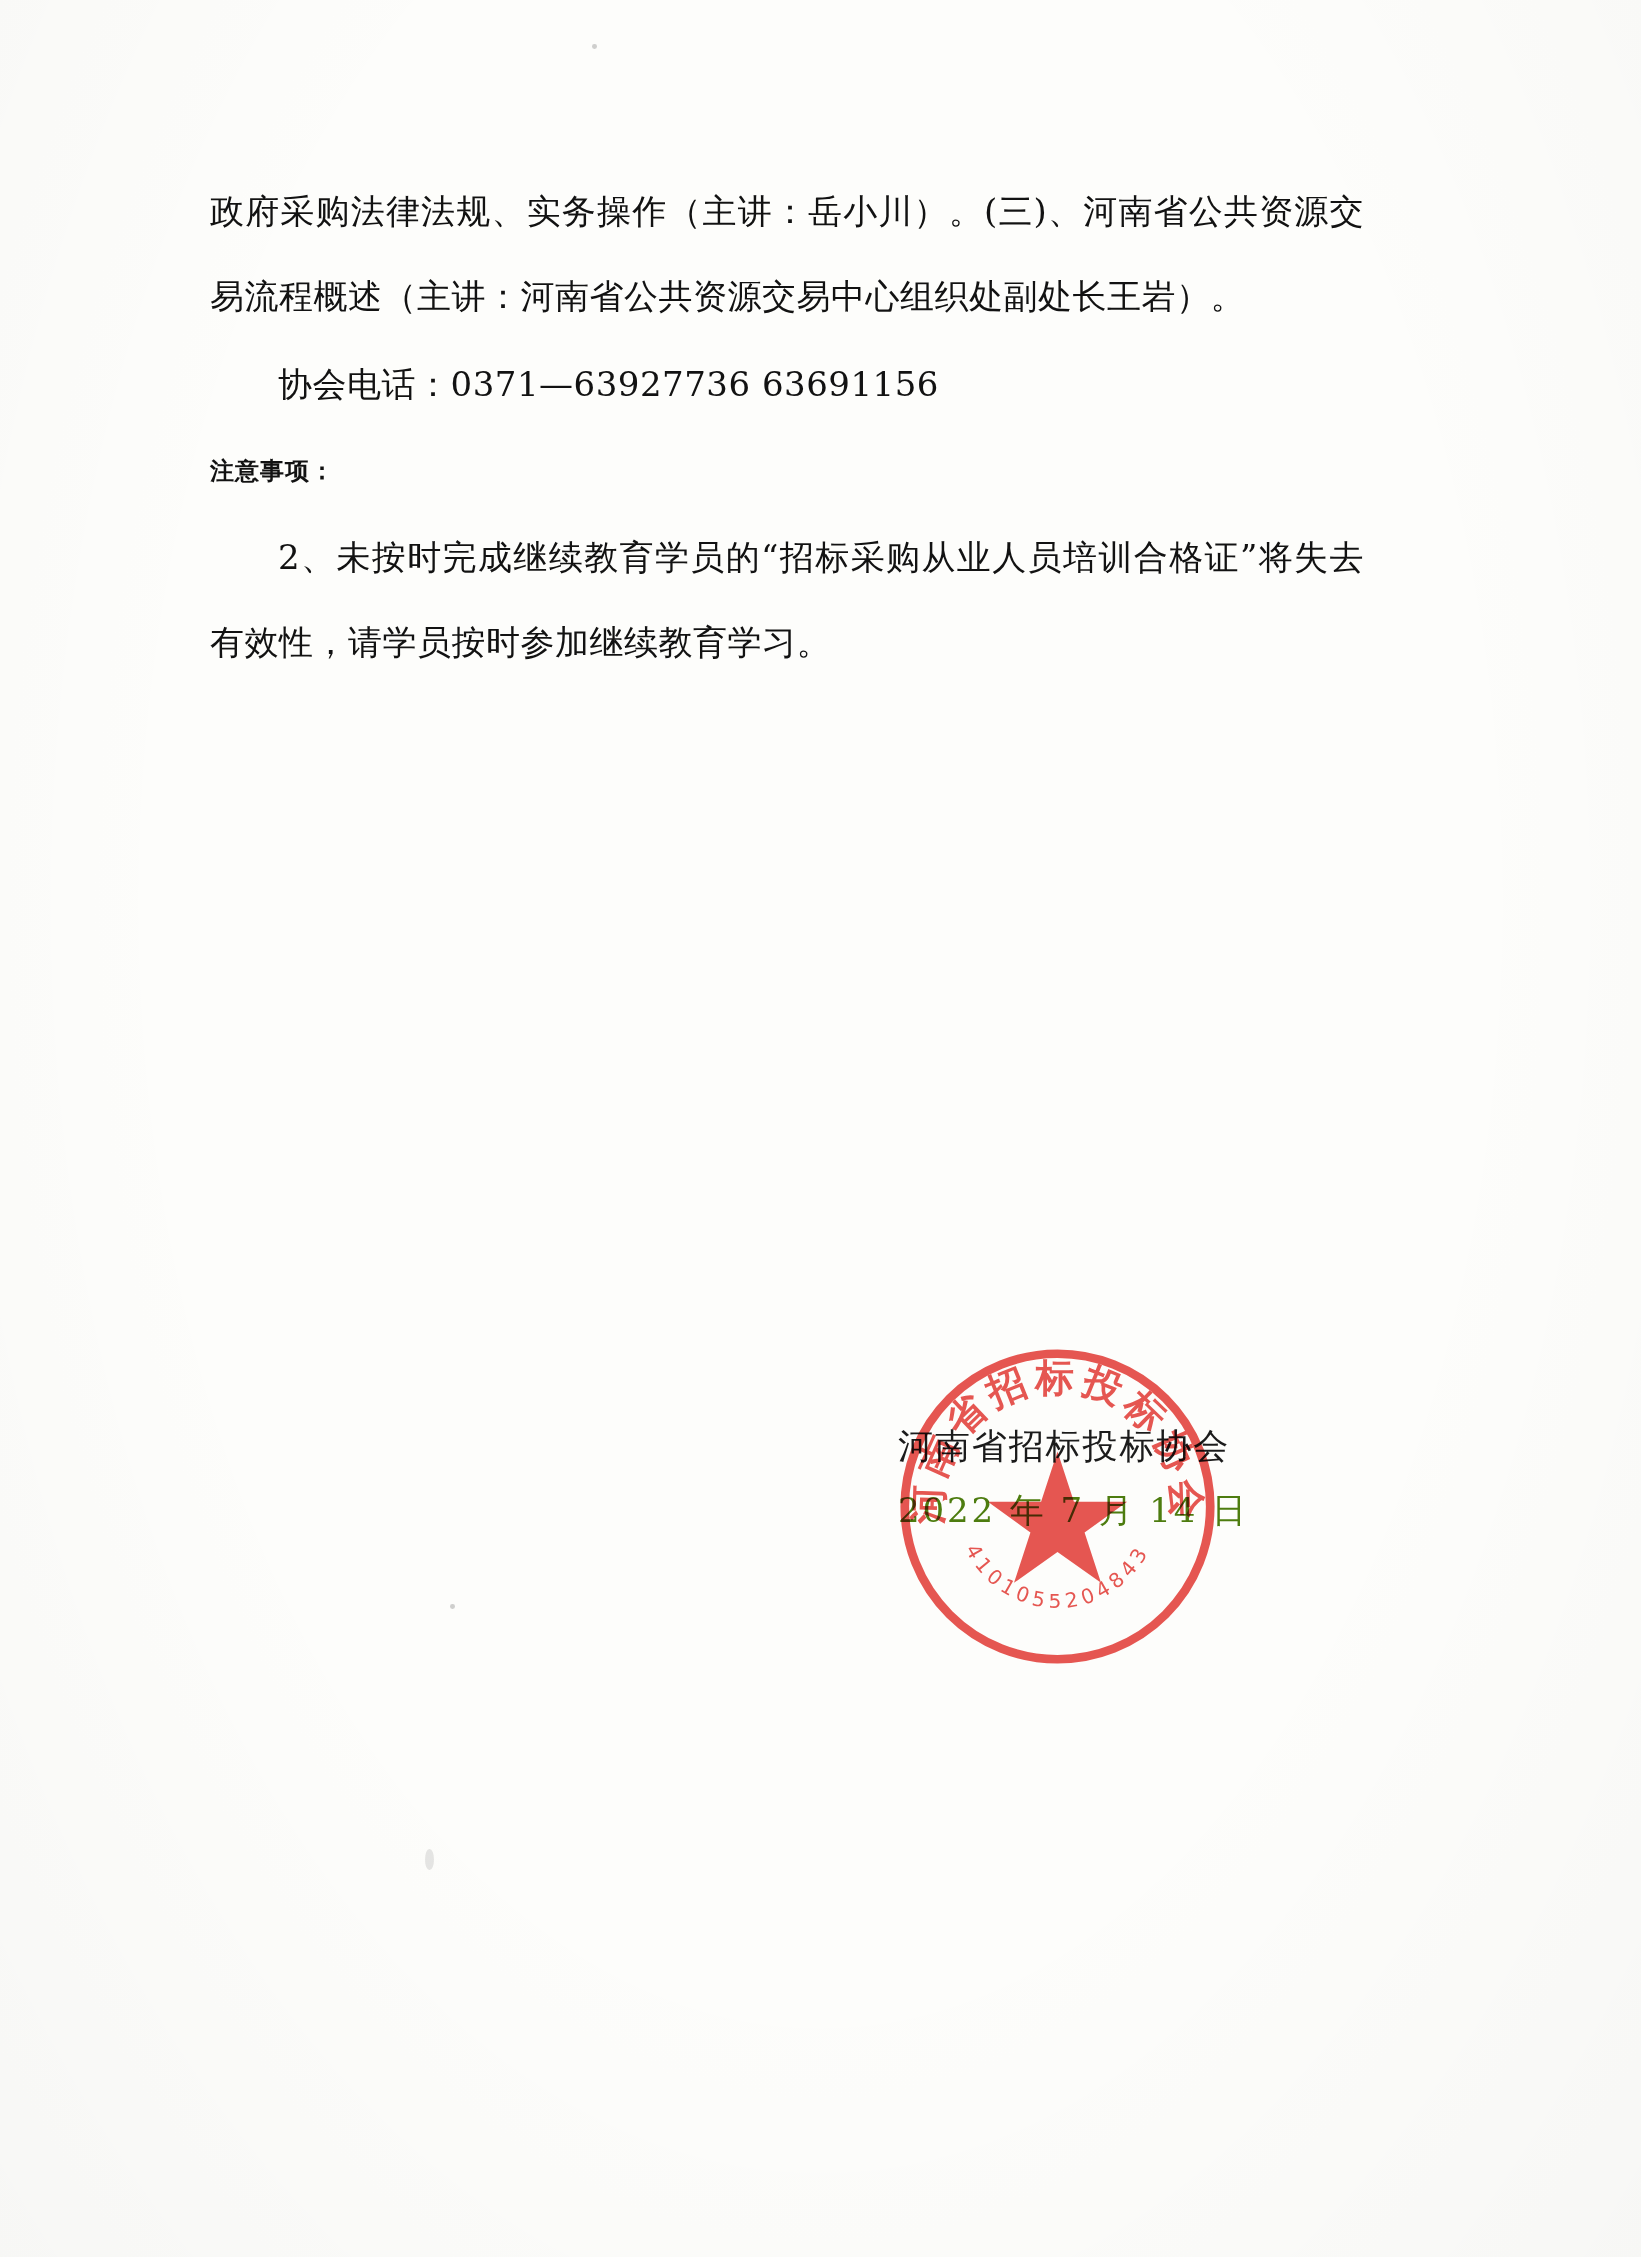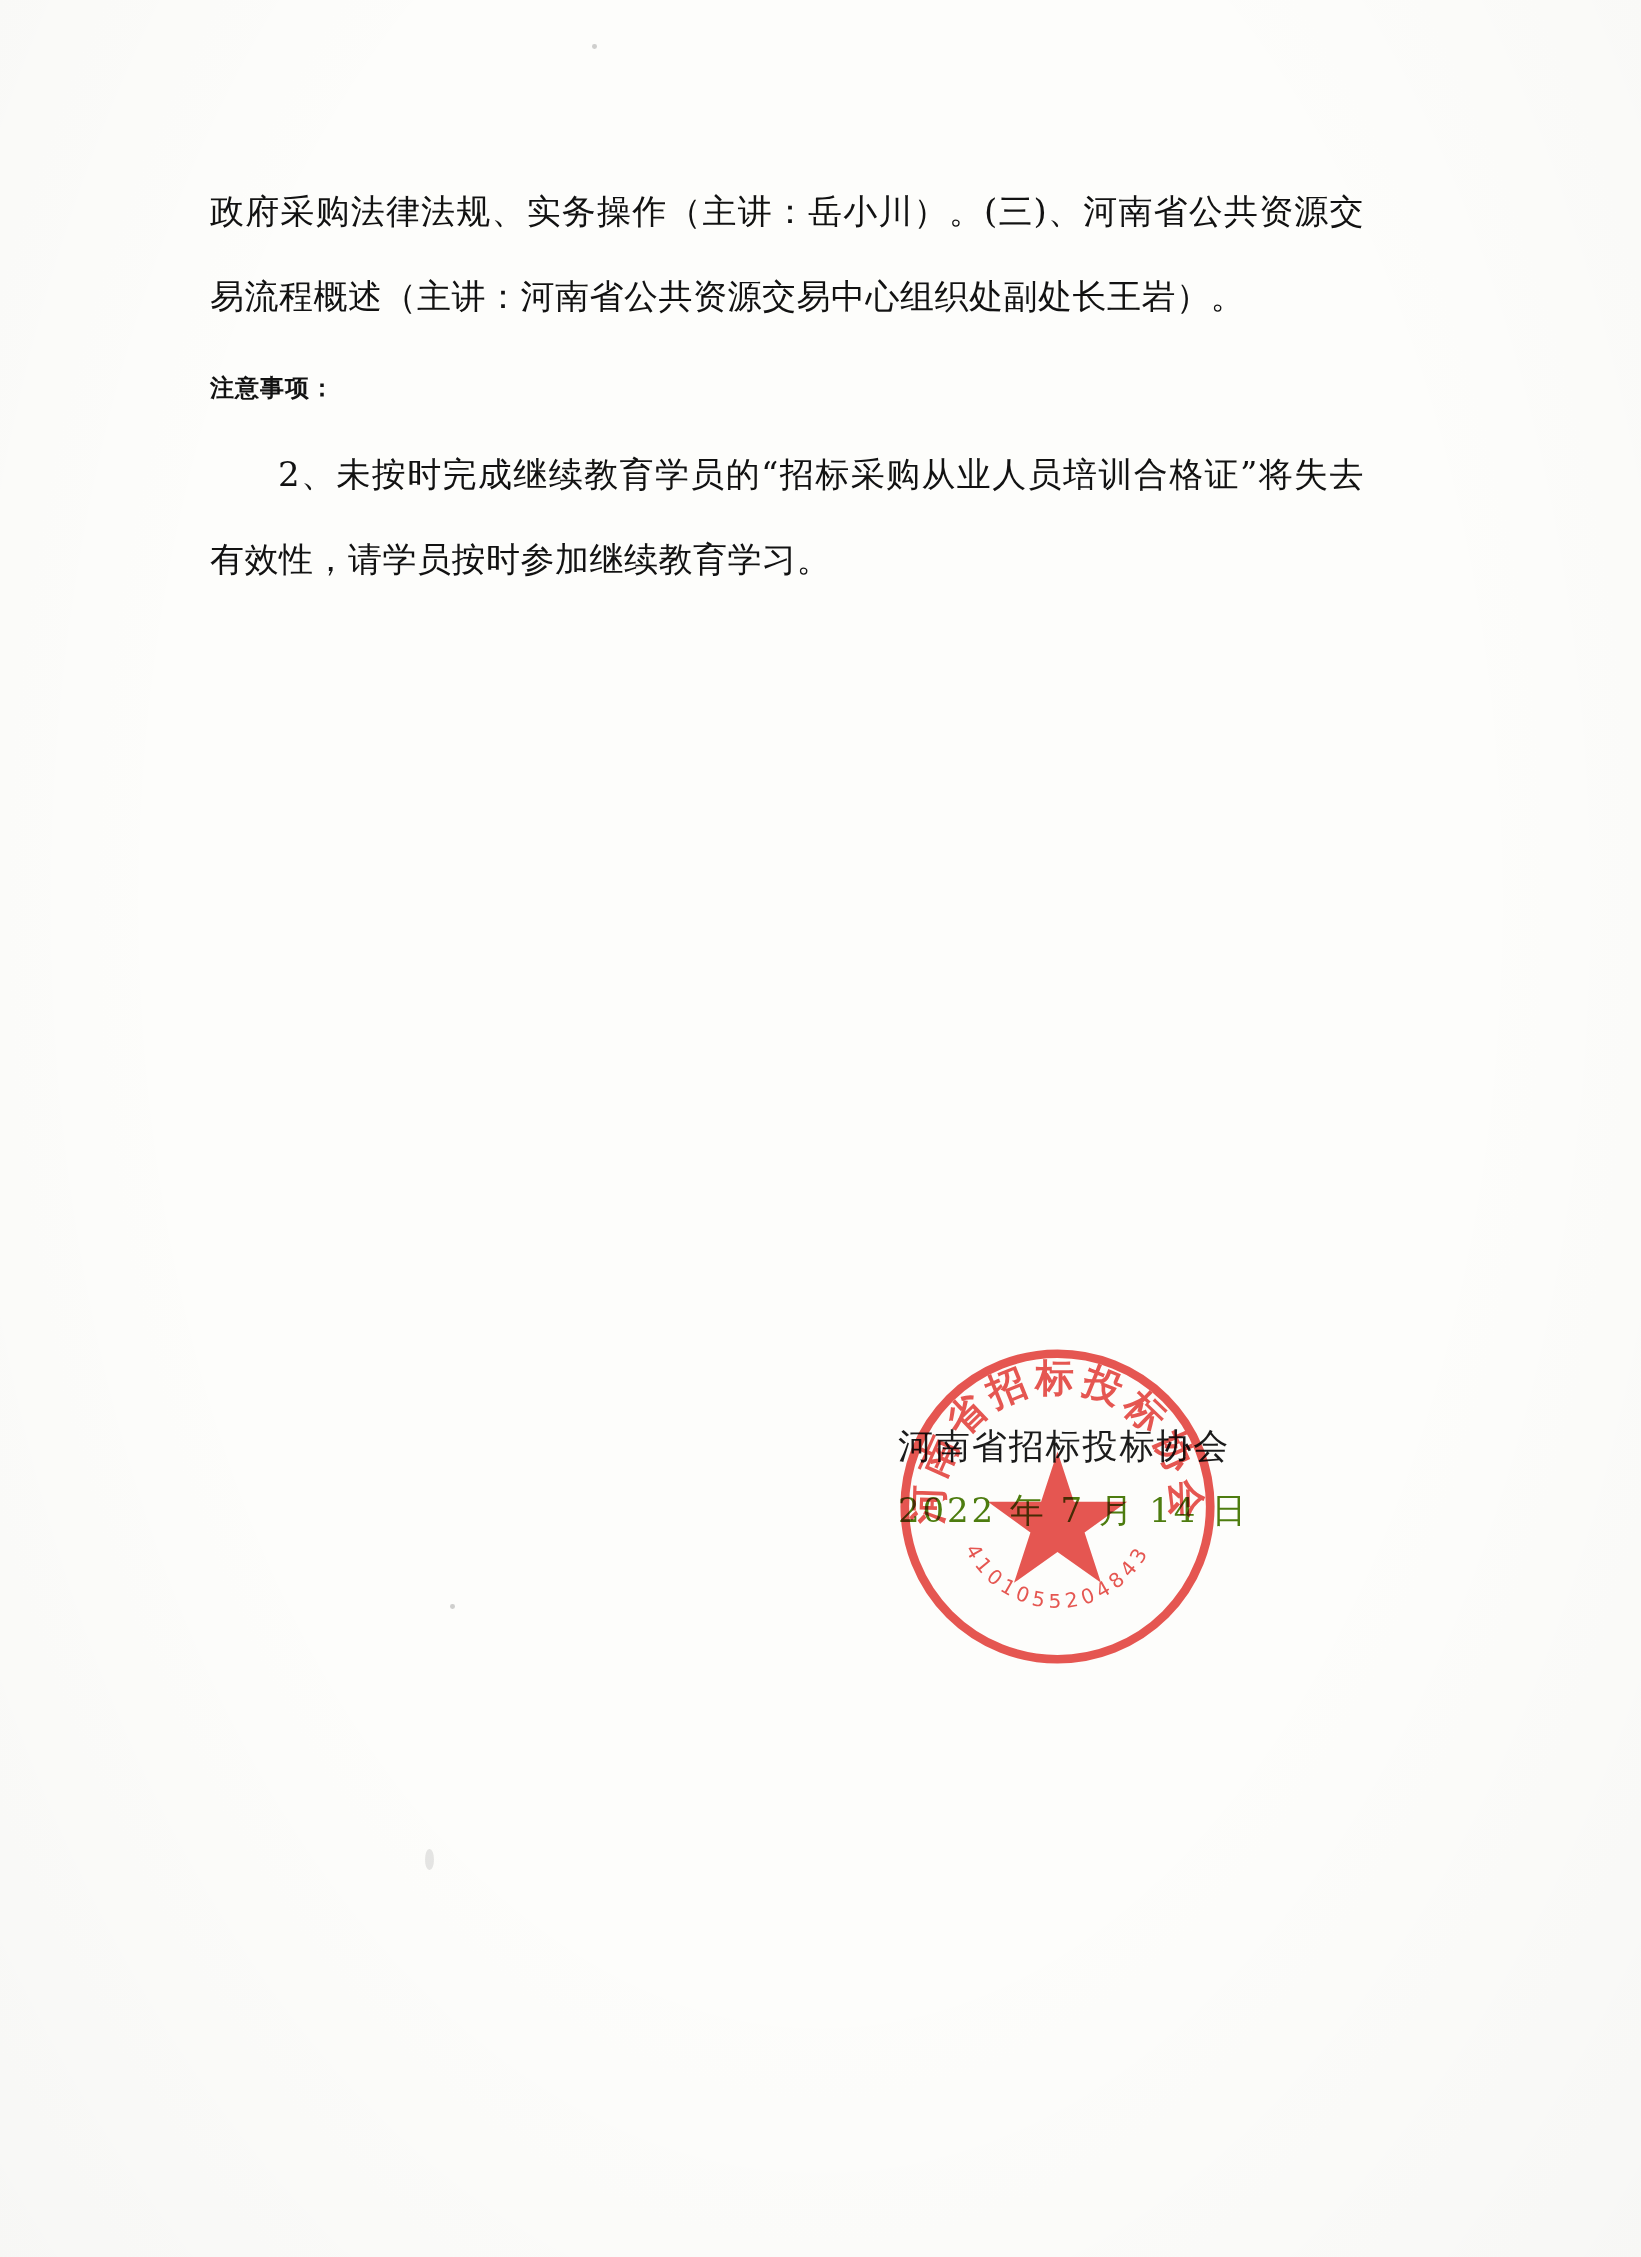--- a/index.html
+++ b/index.html
@@ -130,20 +130,21 @@
   <div class="speck" style="left:592px;top:44px;width:4.8px;height:4.8px;"></div>
   <div class="speck" style="left:450px;top:1604px;width:4.8px;height:4.8px;"></div>
   <div class="speck" style="left:425px;top:1849px;width:8.7px;height:21px;opacity:.5;"></div>
 
   <div class="content">
 
     <p class="para">政府采购法律法规、实务操作（主讲：岳小川）。(三)、河南省公共资源交易流程概述（主讲：河南省公共资源交易中心组织处副处长王岩）。</p>
 
     <div class="gap-small"></div>
 
+    <p class="phone-line">协会电话：0371—63927736    63691156</p>
 
     <h2 class="section-title">注意事项：</h2>
 
     <p class="para indent2">2、未按时完成继续教育学员的“招标采购从业人员培训合格证”将失去有效性，请学员按时参加继续教育学习。</p>
 
   </div>
 
   <div class="sign-area">
 
     <svg class="seal" viewBox="0 0 330 330">

